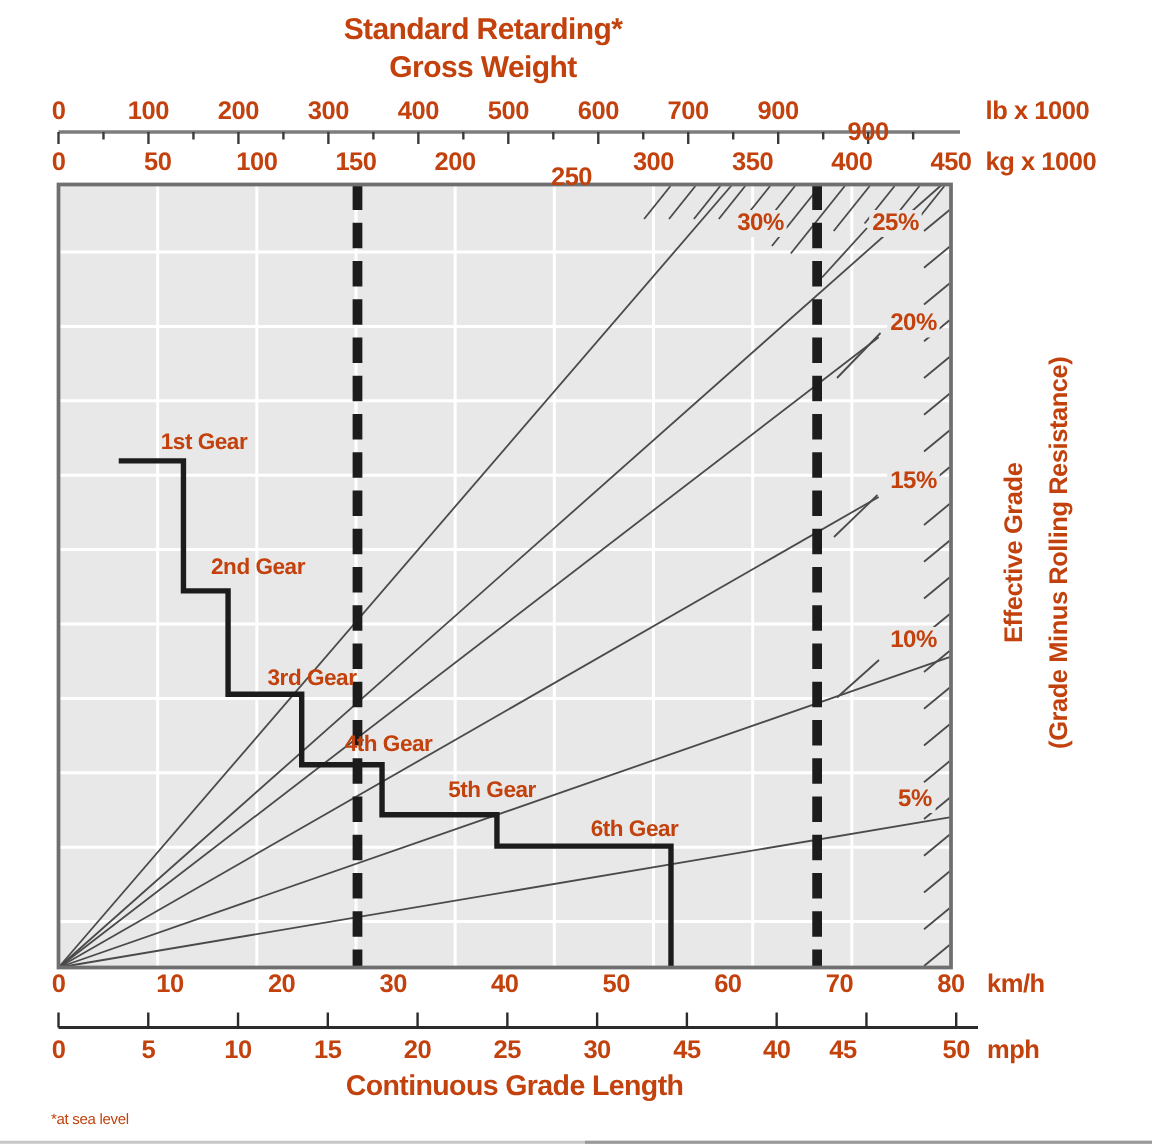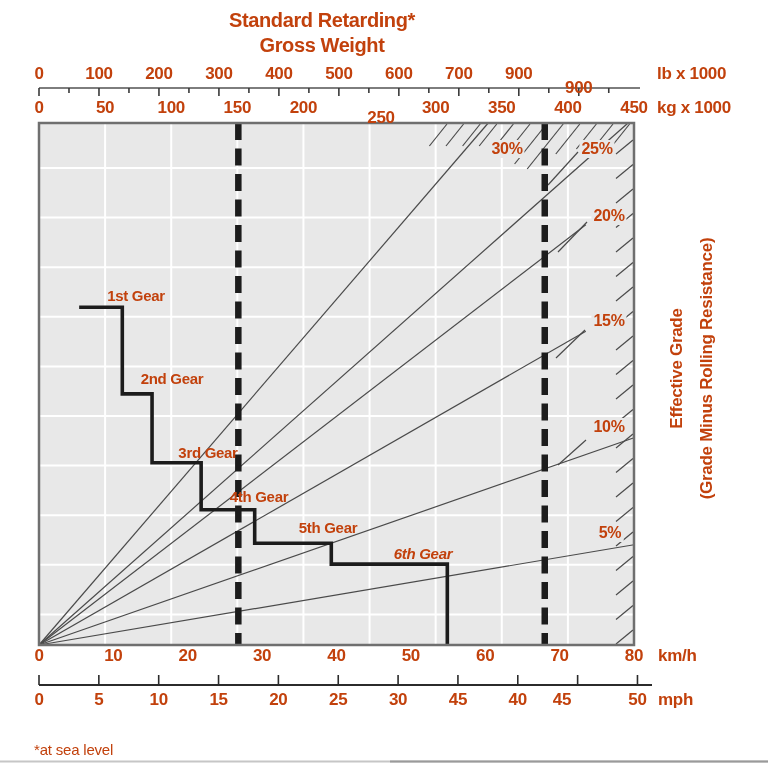--- a/index.html
+++ b/index.html
@@ -7,21 +7,21 @@
          font-family:"Liberation Sans",sans-serif;color:#c2410c;padding-left:28px;}
   svg{position:absolute;left:0;top:0;}
   .abs{position:absolute;white-space:nowrap;}
   .num{font-size:17px;font-weight:bold;letter-spacing:-0.3px;transform:translate(-50%,-50%);}
   .unit{font-size:17px;font-weight:bold;letter-spacing:-0.3px;transform:translate(0,-50%);}
   .title-block{left:0;top:8px;width:644px;text-align:center;}
   .title-line{font-size:20px;font-weight:bold;letter-spacing:-0.4px;line-height:25px;}
   .bottom-block{left:0;top:712px;width:686px;text-align:center;}
   .speed-line{font-size:17px;font-weight:bold;letter-spacing:-0.3px;line-height:21px;}
   .cgl-line{font-size:19px;font-weight:bold;letter-spacing:-0.4px;line-height:25px;}
-  .footnote{left:34px;top:741px;font-size:15px;letter-spacing:-0.2px;}
+  .footnote{left:34px;top:741px;font-size:10px;letter-spacing:-0.2px;}
   .gear-label{font-size:15px;font-weight:bold;letter-spacing:-0.3px;transform:translate(-50%,-50%);}
   .grade-label{font-size:16px;font-weight:bold;letter-spacing:-0.3px;background:#e8e8e8;
                padding:0 2px;transform:translate(-50%,-50%);}
   .vert{font-size:17px;font-weight:bold;letter-spacing:-0.3px;text-align:center;
         transform:rotate(-90deg);}
 </style>
 </head>
 <body>
 
 <div id="stage">
@@ -137,20 +137,21 @@
 
   <div class="abs unit" style="left:657px;top:74px;">lb x 1000</div>
   <div class="abs unit" style="left:657px;top:108px;">kg x 1000</div>
   <div class="abs unit" style="left:658px;top:656px;">km/h</div>
   <div class="abs unit" style="left:658px;top:700px;">mph</div>
 
   <div class="abs vert" style="left:527px;top:358px;width:300px;height:21px;">Effective Grade</div>
   <div class="abs vert" style="left:547px;top:358px;width:320px;height:21px;">(Grade Minus Rolling Resistance)</div>
 
   <div class="abs bottom-block">
+    <div class="cgl-line">Continuous Grade Length</div>
   </div>
 
   <div class="abs footnote">*at sea level</div>
 
   <div id="labels">
       <div class="abs num" style="left: 39px; top: 74px;">0</div>
       <div class="abs num" style="left: 98.9747px; top: 74px;">100</div>
       <div class="abs num" style="left: 158.949px; top: 74px;">200</div>
       <div class="abs num" style="left: 218.924px; top: 74px;">300</div>
       <div class="abs num" style="left: 278.899px; top: 74px;">400</div>
@@ -187,21 +188,21 @@
       <div class="abs num" style="left: 398.084px; top: 700px;">30</div>
       <div class="abs num" style="left: 457.931px; top: 700px;">45</div>
       <div class="abs num" style="left: 517.779px; top: 700px;">40</div>
       <div class="abs num" style="left: 562px; top: 700px;">45</div>
       <div class="abs num" style="left: 637.473px; top: 700px;">50</div>
       <div class="abs gear-label" style="left: 136px; top: 295px;">1st Gear</div>
       <div class="abs gear-label" style="left: 172px; top: 378px;">2nd Gear</div>
       <div class="abs gear-label" style="left: 208px; top: 452px;">3rd Gear</div>
       <div class="abs gear-label" style="left: 259px; top: 496px;">4th Gear</div>
       <div class="abs gear-label" style="left: 328px; top: 527px;">5th Gear</div>
-      <div class="abs gear-label" style="left: 423px; top: 553px; font-style: italic;">6th Gear</div>
+      <div class="abs gear-label" style="left: 423px; top: 553px;">6th Gear</div>
       <div class="abs grade-label" style="left: 610px; top: 533px;">5%</div>
       <div class="abs grade-label" style="left: 609px; top: 427px;">10%</div>
       <div class="abs grade-label" style="left: 609px; top: 321px;">15%</div>
       <div class="abs grade-label" style="left: 609px; top: 216px;">20%</div>
       <div class="abs grade-label" style="left: 597px; top: 149px;">25%</div>
       <div class="abs grade-label" style="left: 507px; top: 149px;">30%</div>
     </div>
 </div>
 
 </body></html>

